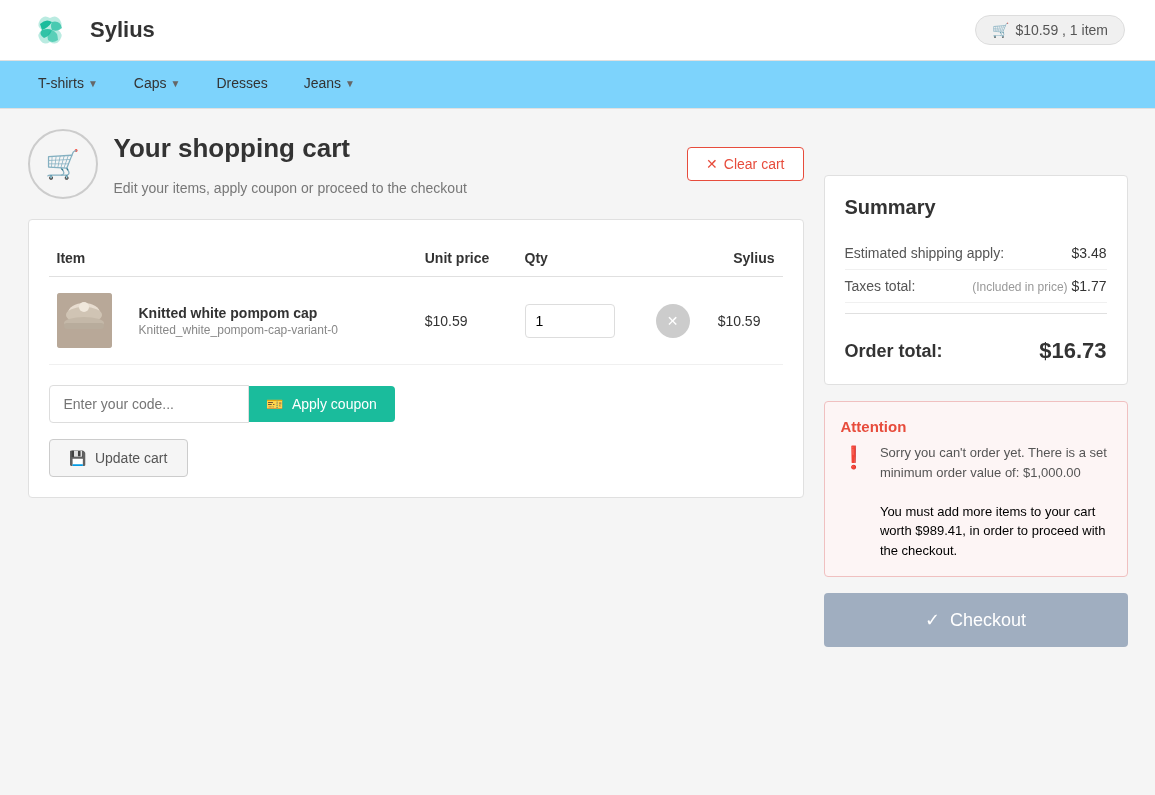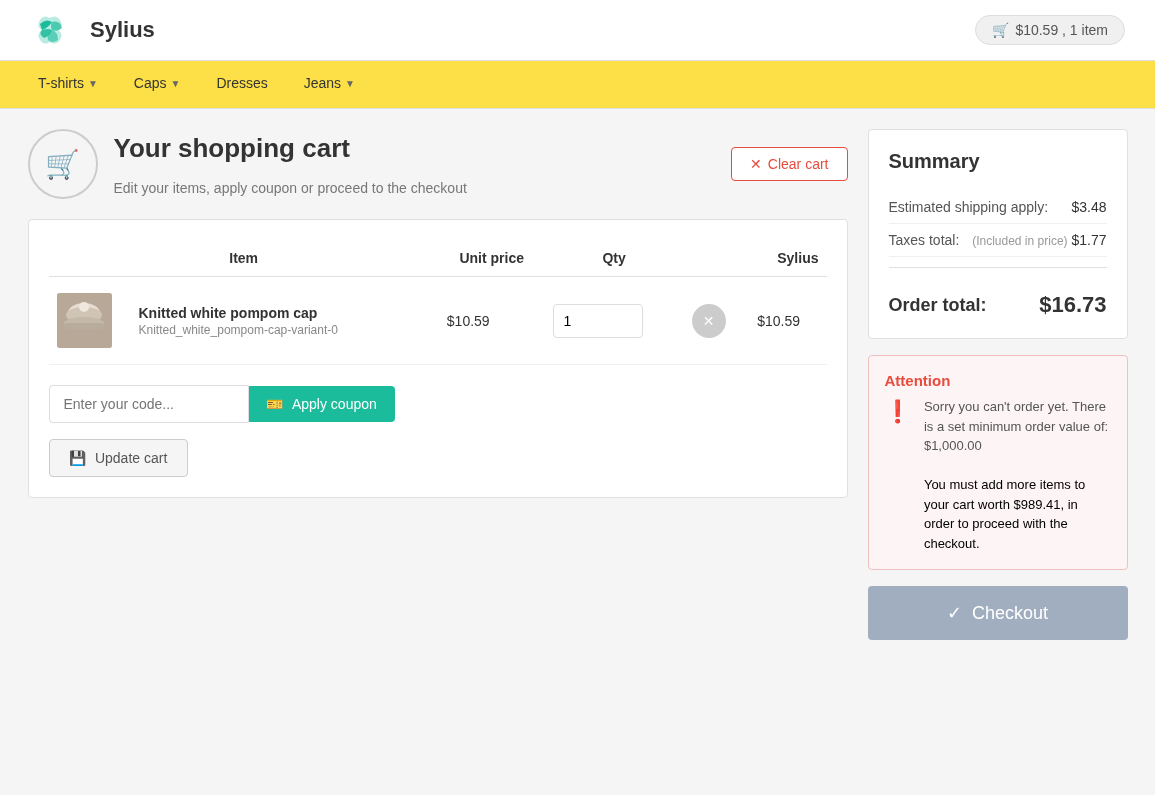--- a/index.html
+++ b/index.html
@@ -34,21 +34,21 @@
       display: flex;
       align-items: center;
       gap: 6px;
       font-size: 14px;
       color: #555;
       cursor: pointer;
     }
 
     
     .nav {
-      background: #fde047;
+      background: #7dd3fc;
       border-bottom: 1px solid #e0e0e0;
       display: flex;
       padding: 0 20px;
     }
     .nav-item {
       display: flex;
       align-items: center;
       gap: 4px;
       padding: 14px 18px;
       cursor: pointer;
@@ -123,21 +123,21 @@
       background: #fff;
       border: 1px solid #e0e0e0;
       border-radius: 4px;
       padding: 20px;
     }
     table {
       width: 100%;
       border-collapse: collapse;
     }
     thead th {
-      text-align: center;
+      text-align: left;
       padding: 10px 8px;
       border-bottom: 1px solid #e0e0e0;
       font-weight: bold;
       color: #333;
       font-size: 14px;
     }
     thead th.right { text-align: right; }
     tbody td {
       padding: 16px 8px;
       border-bottom: 1px solid #f0f0f0;
@@ -227,22 +227,23 @@
       cursor: pointer;
       display: flex;
       align-items: center;
       gap: 8px;
       font-size: 14px;
       margin-top: 16px;
     }
 
     
     .summary-panel {
-      width: 260px;
+      width: 304px;
       flex-shrink: 0;
+      margin-top: 46px;
     }
     .summary-box {
       background: #fff;
       border: 1px solid #e0e0e0;
       border-radius: 4px;
       padding: 20px;
       margin-bottom: 16px;
     }
     .summary-title {
       font-size: 20px;

